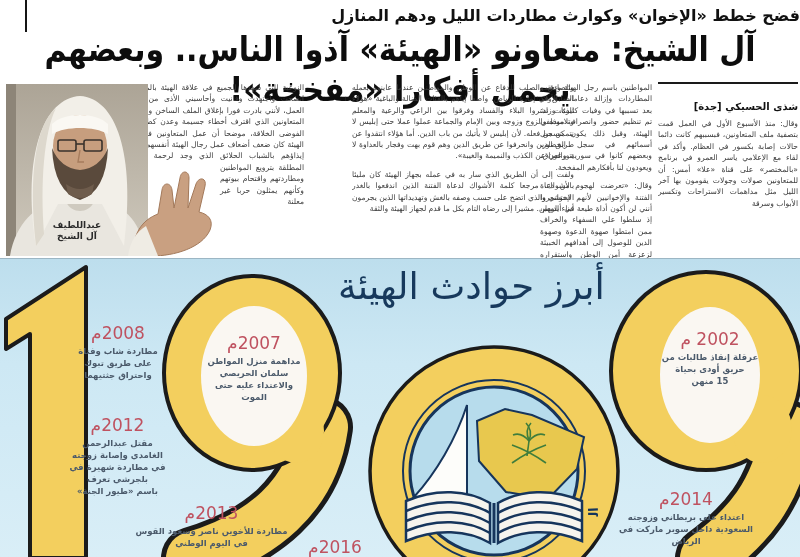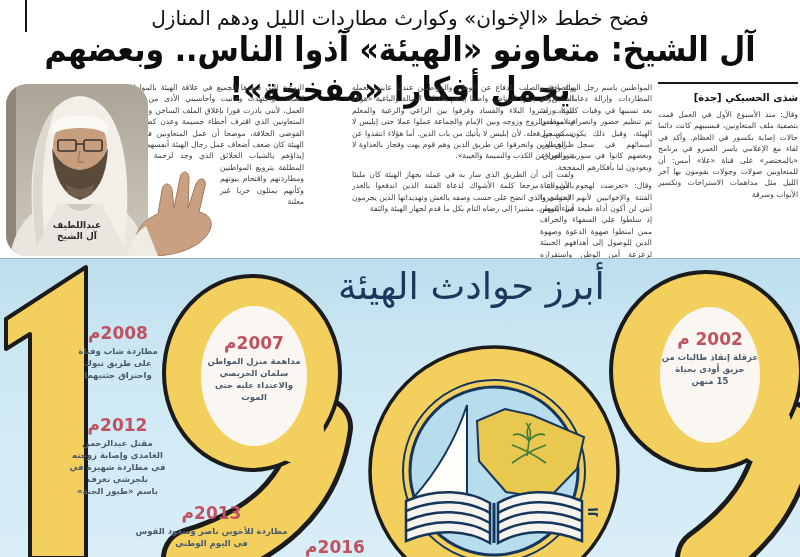--- a/index.html
+++ b/index.html
@@ -1,50 +1,50 @@
 <!DOCTYPE html>
 <html lang="ar"><head>
 <meta charset="utf-8">
 <style>
   html,body{margin:0;padding:0;}
   .page{position:relative;width:800px;height:557px;background:#ffffff;overflow:hidden;
         font-family:"DejaVu Sans",sans-serif;direction:rtl;}
   
   .corner-tick{position:absolute;left:25px;top:0;width:2px;height:32px;background:#151515;}
-  .kicker{position:absolute;top:6px;right:0;left:0;text-align:center;
-          font-size:20px;font-weight:normal;color:#111;letter-spacing:0;}
+  .kicker{position:absolute;top:6px;right:0;left:0;text-align:right;
+          font-size:16px;font-weight:bold;color:#111;letter-spacing:0;}
   .headline{position:absolute;top:30px;right:4px;left:4px;text-align:center;
             font-size:30px;font-weight:bold;color:#0d0d0d;transform:scaleY(1.12);transform-origin:top;}
   
   .article{position:absolute;top:82px;left:0;width:800px;height:176px;}
   .col{position:absolute;top:0;height:176px;overflow:hidden;text-align:justify;color:#3b3b3b;}
   .col p{margin:0 0 7px;font-size:7.6px;line-height:11.4px;text-align:justify;}
   .col-right{left:658px;width:140px;}
   .col-mid{left:540px;width:112px;}
   .col-wide{left:312px;width:222px;margin-left:40px;}
   .col-photo{left:122px;width:182px;}
   .byline{font-size:10px;font-weight:bold;color:#111;border-top:2px solid #1a1a1a;
-          padding-top:8px;margin-bottom:6px;}
+          padding-top:17px;margin-bottom:6px;}
   .wrap-sp1{float:left;width:1px;height:84px;}
   .wrap-sp2{float:left;clear:left;width:98px;height:92px;}
   
-  .photo{position:absolute;left:6px;top:2px;width:142px;height:172px;overflow:hidden;border-radius:21px;}
+  .photo{position:absolute;left:6px;top:2px;width:142px;height:172px;overflow:hidden;}
   .photo svg{display:block;}
   .photo-caption{position:absolute;left:38px;top:136px;width:66px;text-align:center;
                  font-size:9px;font-weight:bold;color:#2a2a2a;line-height:11px;}
   .hand{position:absolute;left:128px;top:86px;}
   
   .timeline{position:absolute;top:258px;left:0;width:800px;height:299px;overflow:hidden;
             background:linear-gradient(180deg,#bddeed 0%,#cde8f4 35%,#d9eef7 100%);
             border-top:1px solid #9cb6c4;}
   .big-digits{position:absolute;left:0;top:0;}
   .tl-title{position:absolute;left:338px;top:6px;width:292px;text-align:left;
             font-size:37px;font-weight:normal;color:#17395c;}
   .event{position:absolute;text-align:center;direction:rtl;}
-  .event .year{font-size:17px;font-weight:bold;color:#bf5260;margin-bottom:2px;}
+  .event .year{font-size:17px;font-weight:normal;color:#bf5260;margin-bottom:2px;}
   .event .el{font-size:8.5px;font-weight:bold;color:#4b5a6b;line-height:12px;}
 </style>
 </head>
 <body>
 
 <div class="page">
 
   <div class="corner-tick"></div>
 
   <div class="kicker">فضح خطط «الإخوان» وكوارث مطاردات الليل ودهم المنازل</div>
@@ -212,19 +212,25 @@
       <div class="el">بلجرشي تعرف</div>
       <div class="el">باسم «طيور الجنة»</div>
     </div>
 
     <div class="event" style="left:114px;top:244px;width:195px;">
       <div class="year">2013م</div>
       <div class="el">مطاردة للأخوين ناصر وسعود القوس</div>
       <div class="el">في اليوم الوطني</div>
     </div>
 
+    <div class="event" style="left:606px;top:230px;width:160px;">
+      <div class="year">2014م</div>
+      <div class="el">اعتداء على بريطاني وزوجته</div>
+      <div class="el">السعودية داخل سوبر ماركت في</div>
+      <div class="el">الرياض</div>
+    </div>
 
     <div class="event" style="left:280px;top:278px;width:110px;">
       <div class="year">2016م</div>
     </div>
 
   </div>
 </div>
 
 </body></html>

